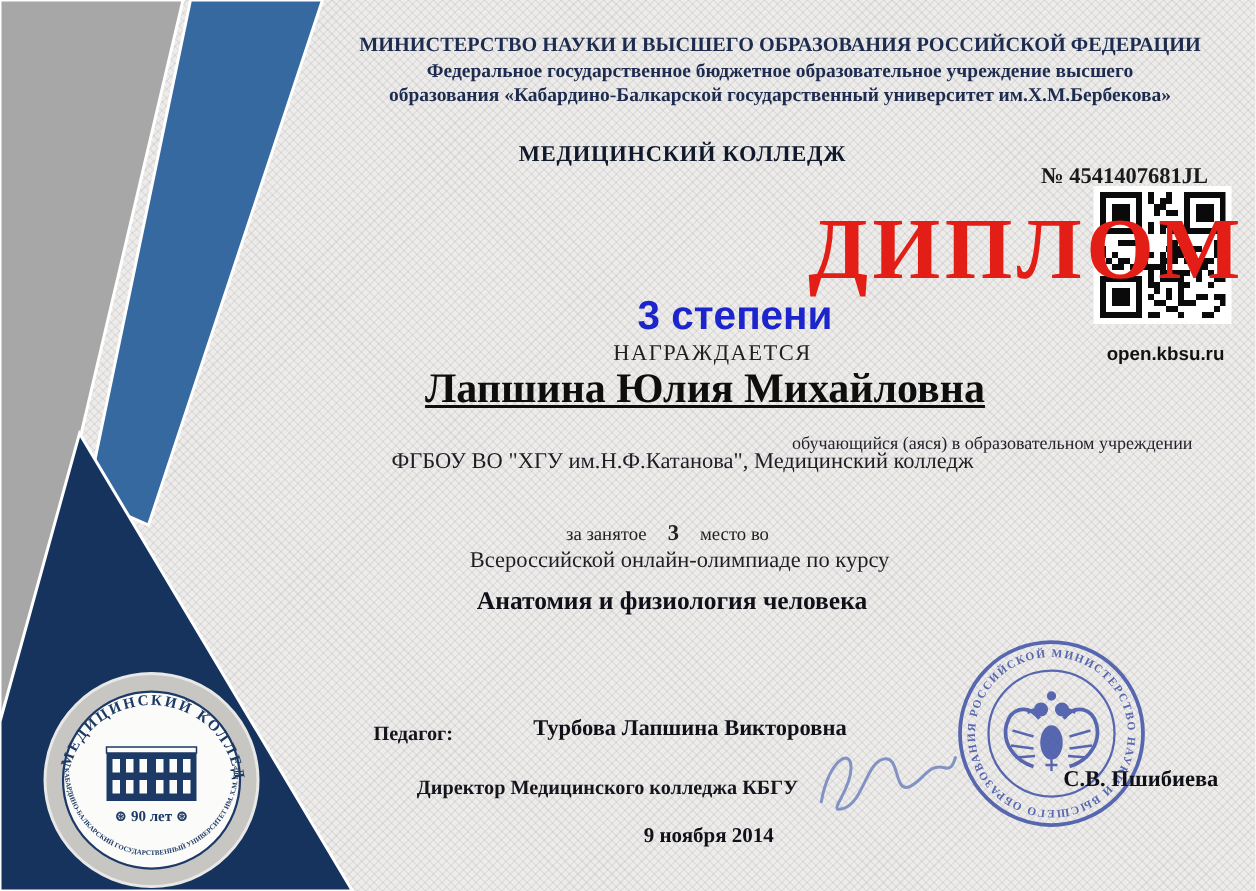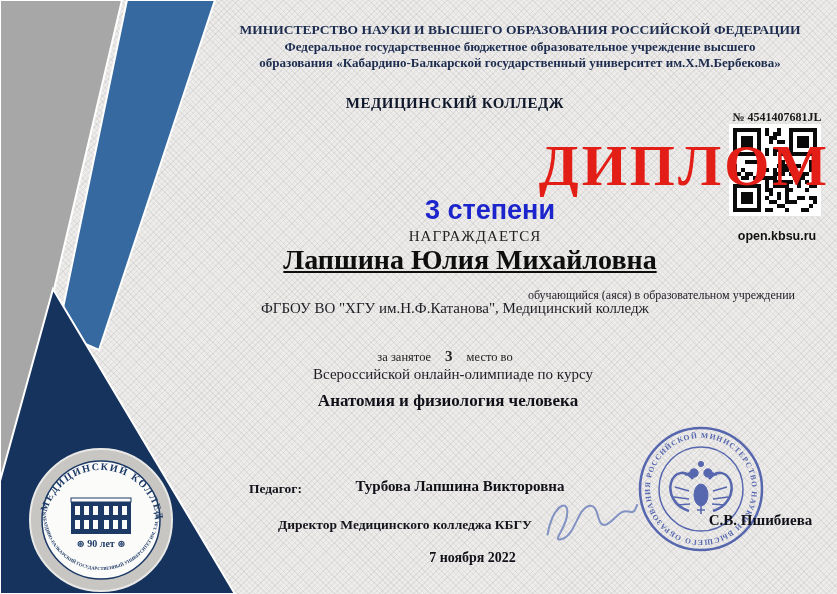--- a/index.html
+++ b/index.html
@@ -11,21 +11,21 @@
       repeating-linear-gradient(45deg, rgba(170,170,170,.20) 0 1px, transparent 1px 4px),
       repeating-linear-gradient(135deg, rgba(170,170,170,.20) 0 1px, transparent 1px 4px);
   }
   .decor{position:absolute;left:0;top:0;z-index:0;}
   .txt{position:absolute;z-index:3;text-align:center;white-space:nowrap;}
   .hdr{font-weight:bold;color:#1c2b4e;}
   .h1{left:190px;width:660px;top:22px;font-size:13.5px;}
   .h2{left:190px;width:660px;top:39px;font-size:13px;}
   .h3{left:190px;width:660px;top:55px;font-size:13px;}
   .college{left:190px;width:530px;top:95px;font-size:15px;font-weight:bold;color:#10182b;letter-spacing:.5px;}
-  .docnum{left:722px;width:110px;top:110px;font-size:12px;font-weight:bold;color:#1a1a1a;}
+  .docnum{left:694px;width:110px;top:110px;font-size:15px;font-weight:bold;color:#1a1a1a;}
   .qrbox{position:absolute;left:729px;top:124px;width:92px;height:92px;background:#ffffff;z-index:3;display:flex;align-items:center;justify-content:center;}
   .qrcap{left:722px;width:110px;top:229px;font-size:12.5px;font-weight:bold;color:#111;font-family:"Liberation Sans","DejaVu Sans",sans-serif;}
   .diplom{left:150px;width:680px;top:132px;font-size:58px;font-weight:bold;letter-spacing:3px;}
   .stepeni{left:150px;width:680px;top:195px;font-size:27px;font-weight:bold;font-family:"Liberation Sans","DejaVu Sans",sans-serif;}
   .nagr{left:140px;width:670px;top:228px;font-size:15px;color:#1f1f1f;letter-spacing:1px;}
   .name{left:140px;width:660px;top:244px;font-size:28px;font-weight:bold;color:#0e0e0e;text-decoration:underline;}
   .stud1{left:135px;width:660px;top:288px;font-size:12px;color:#22222a;text-align:right;}
   .stud2{left:125px;width:660px;top:300px;font-size:15px;color:#1d1d24;}
   .zan{left:120px;width:650px;top:348px;font-size:12.5px;color:#222;}
   .zan b{font-size:15px;margin:0 14px;}
@@ -74,21 +74,21 @@
   <div class="txt zan">
     <span>за занятое</span><b>3</b><span>место во</span>
   </div>
   <div class="txt olymp">Всероссийской онлайн-олимпиаде по курсу</div>
   <div class="txt course">Анатомия и физиология человека</div>
 
   <div class="txt pedagog">Педагог:</div>
   <div class="txt teacher">Турбова Лапшина Викторовна</div>
   <div class="txt director">Директор Медицинского колледжа КБГУ</div>
   <div class="txt signame">С.В. Пшибиева</div>
-  <div class="txt date">7 ноября 2022</div>
+  <div class="txt date">9 ноября 2014</div>
 
   <svg class="sig" width="100" height="55" viewBox="0 0 100 55">
     <path d="M6,40 C14,12 30,6 28,20 C26,36 8,48 20,46 C34,43 38,18 50,16 C62,14 54,40 66,36 C76,32 80,22 90,26 C95,28 96,24 98,20" fill="none" stroke="#8292c2" stroke-width="2" stroke-linecap="round"></path>
   </svg>
 
   <svg class="stamp" width="128" height="128" viewBox="-64 -64 128 128">
     <defs>
       <path id="stampArc" d="M 0,-51 A 51,51 0 1,1 -0.01,-51"></path>
     </defs>
     <circle r="61" fill="none" stroke="#4456a8" stroke-width="2.5"></circle>

